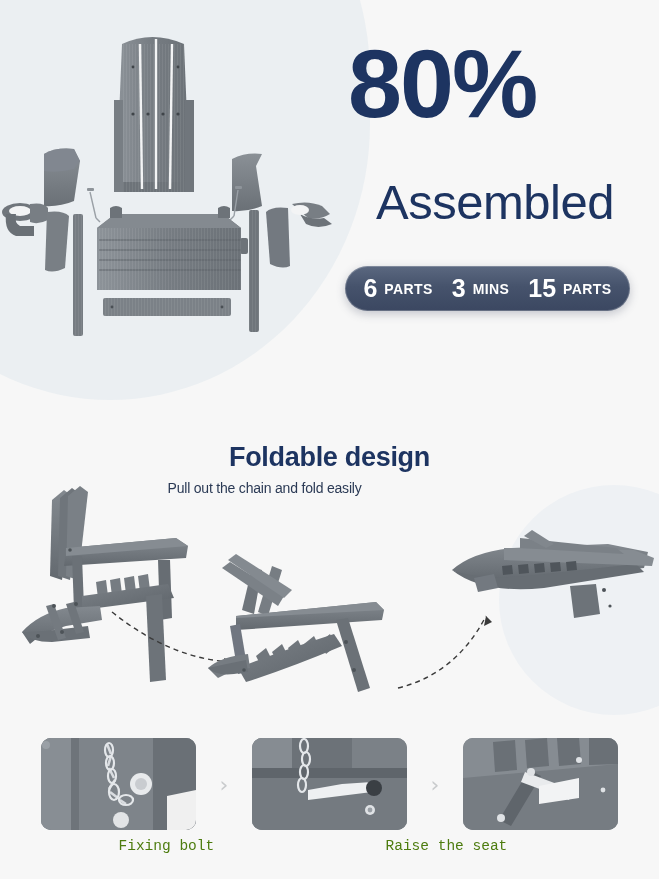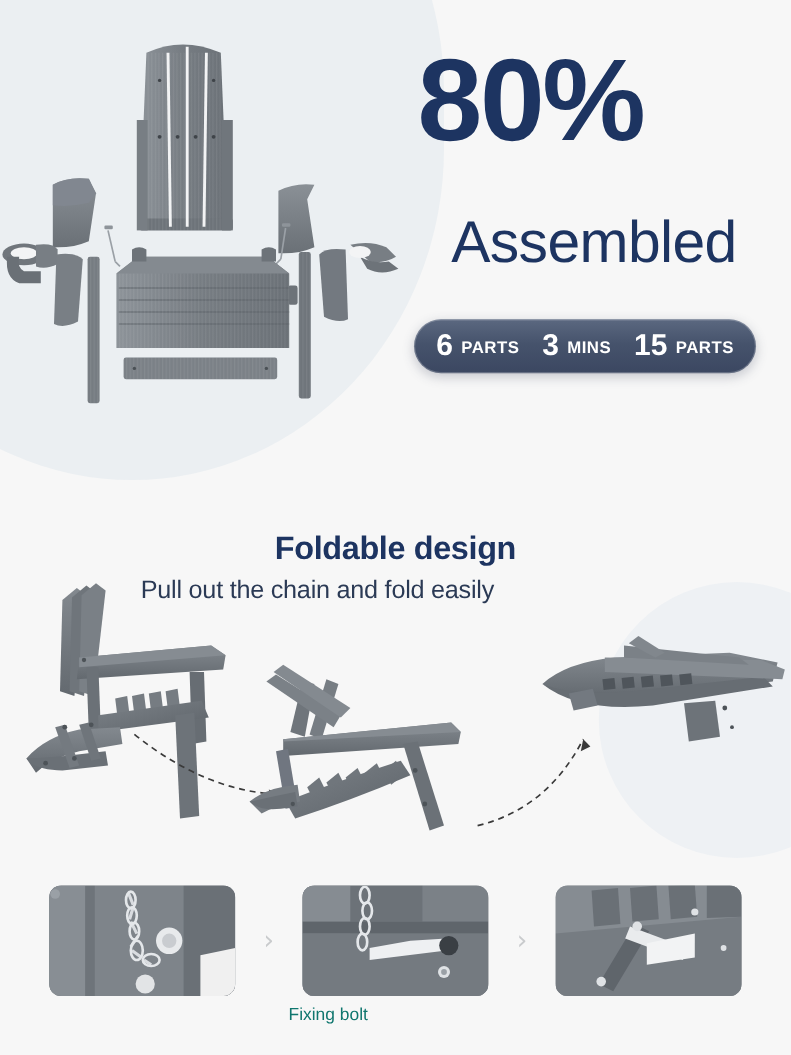--- a/index.html
+++ b/index.html
@@ -45,36 +45,36 @@
   .fold-blob{
     position:absolute;right:-70px;top:85px;width:230px;height:230px;
     background:#eef1f4;border-radius:50%;
   }
   .fold-title{
     position:absolute;left:0;top:42px;width:659px;text-align:center;
     font-size:27px;font-weight:bold;color:#1d3461;letter-spacing:-.3px;
   }
   .fold-sub{
     position:absolute;left:0;top:80px;width:529px;text-align:center;
-    font-size:21px;font-weight:400;color:#2b3a55;letter-spacing:-.2px;
+    font-size:14px;font-weight:400;color:#2b3a55;letter-spacing:-.2px;
   }
 
   
   .steps{position:absolute;left:0;top:730px;width:659px;height:149px;background:#f7f7f7;}
   .thumbs{position:absolute;left:0;top:4px;width:659px;height:100px;display:flex;align-items:center;justify-content:center;}
   .thumb{
     width:155px;height:92px;border-radius:10px;overflow:hidden;position:relative;
     background:#7a8086;box-shadow:0 0 0 3px #f7f7f7;
   }
   .chev{
     width:56px;text-align:center;font-size:22px;color:#c9cbcd;font-weight:400;
     font-family:"DejaVu Sans", sans-serif;
   }
   .captions{position:absolute;left:0;top:108px;width:659px;display:flex;justify-content:center;}
-  .cap{width:155px;text-align:center;font-size:14.5px;color:#0f766e;}
+  .cap{width:155px;text-align:left;font-size:14.5px;color:#4d7c0f;font-family:Liberation Mono, monospace;}
   .cap-gap{width:56px;}
 
   svg{display:block;}
 </style>
 </head>
 <body>
 
 <div class="page">
 
   <div class="hero">
@@ -395,16 +395,17 @@
               <circle cx="140" cy="52" r="2.4"></circle>
           </g>
         </svg>
       </div>
     </div>
 
     <div class="captions">
       <div class="cap">Fixing bolt</div>
       <div class="cap-gap"></div>
       <div class="cap-gap"></div>
+      <div class="cap">Raise the seat</div>
     </div>
   </div>
 
 </div>
 
 </body></html>

